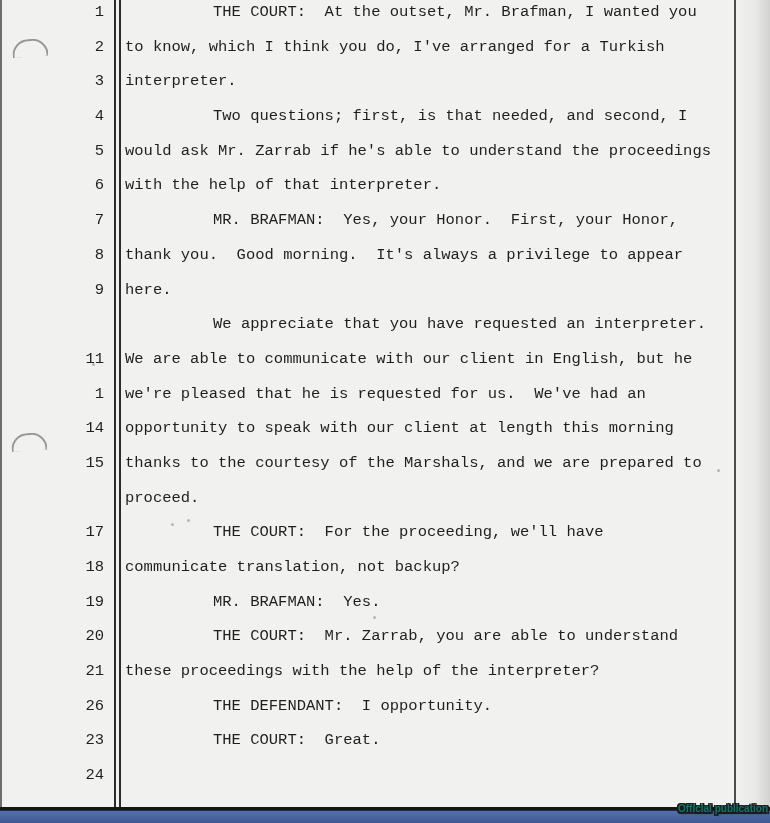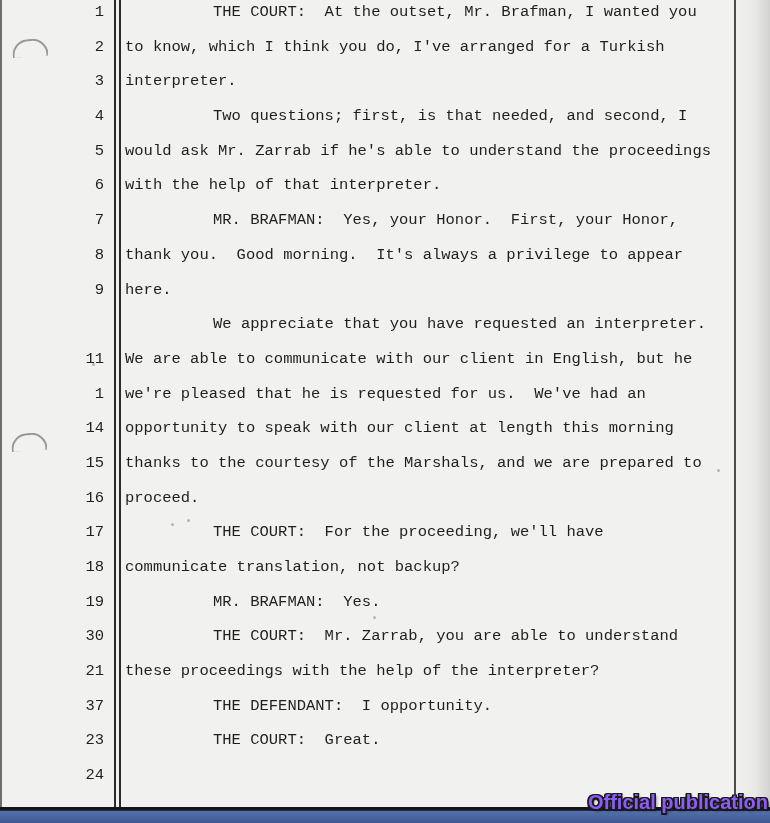--- a/index.html
+++ b/index.html
@@ -75,23 +75,23 @@
     position: absolute; left: 0; bottom: 0; width: 100%; height: 13px;
     background: linear-gradient(#5571ab, #3d5894);
     border-top: 1px solid #1c2b52;
     box-sizing: border-box;
   }
   
   #watermark {
     position: absolute; right: 2px; bottom: 9px;
     font-family: "Liberation Sans", sans-serif;
     font-weight: bold;
-    font-size: 20px;
+    font-size: 10px;
     letter-spacing: 0px;
-    color: #8b5cf6;
+    color: #0f766e;
     text-shadow:
       -1.5px -1.5px 0 #1a1a1a, 1.5px -1.5px 0 #1a1a1a,
       -1.5px 1.5px 0 #1a1a1a, 1.5px 1.5px 0 #1a1a1a,
       0 -1.5px 0 #1a1a1a, 0 1.5px 0 #1a1a1a,
       -1.5px 0 0 #1a1a1a, 1.5px 0 0 #1a1a1a,
       2px 2px 3px rgba(0,0,0,0.55);
   }
 </style>
 </head>
 <body>
@@ -113,27 +113,27 @@
       <div class="line"><span class="num">5</span><span class="txt">would ask Mr. Zarrab if he's able to understand the proceedings</span></div>
       <div class="line"><span class="num">6</span><span class="txt">with the help of that interpreter.</span></div>
       <div class="line indent"><span class="num">7</span><span class="txt">MR. BRAFMAN:  Yes, your Honor.  First, your Honor,</span></div>
       <div class="line"><span class="num">8</span><span class="txt">thank you.  Good morning.  It's always a privilege to appear</span></div>
       <div class="line"><span class="num">9</span><span class="txt">here.</span></div>
       <div class="line indent"><span class="txt">We appreciate that you have requested an interpreter.</span></div>
       <div class="line"><span class="num">11</span><span class="txt">We are able to communicate with our client in English, but he</span></div>
       <div class="line"><span class="num">1</span><span class="txt">we're pleased that he is requested for us.  We've had an</span></div>
       <div class="line"><span class="num">14</span><span class="txt">opportunity to speak with our client at length this morning</span></div>
       <div class="line"><span class="num">15</span><span class="txt">thanks to the courtesy of the Marshals, and we are prepared to</span></div>
-      <div class="line"><span class="num">16</span><span class="txt">proceed.</span></div>
+      <div class="line"><span class="txt">proceed.</span></div>
       <div class="line indent"><span class="num">17</span><span class="txt">THE COURT:  For the proceeding, we'll have</span></div>
       <div class="line"><span class="num">18</span><span class="txt">communicate translation, not backup?</span></div>
       <div class="line indent"><span class="num">19</span><span class="txt">MR. BRAFMAN:  Yes.</span></div>
-      <div class="line indent"><span class="num">30</span><span class="txt">THE COURT:  Mr. Zarrab, you are able to understand</span></div>
+      <div class="line indent"><span class="num">20</span><span class="txt">THE COURT:  Mr. Zarrab, you are able to understand</span></div>
       <div class="line"><span class="num">21</span><span class="txt">these proceedings with the help of the interpreter?</span></div>
-      <div class="line indent"><span class="num">37</span><span class="txt">THE DEFENDANT:  I opportunity.</span></div>
+      <div class="line indent"><span class="num">26</span><span class="txt">THE DEFENDANT:  I opportunity.</span></div>
       <div class="line indent"><span class="num">23</span><span class="txt">THE COURT:  Great.</span></div>
       <div class="line indent"><span class="num">24</span><span class="txt"></span></div>
     </div>
 
   <div class="speck" style="left:171px; top:523px;"></div>
   <div class="speck" style="left:187px; top:519px;"></div>
   <div class="speck" style="left:373px; top:616px;"></div>
   <div class="speck" style="left:92px;  top:363px;"></div>
   <div class="speck" style="left:717px; top:469px;"></div>
   <div class="speck" style="left:520px; top:116px;"></div>

